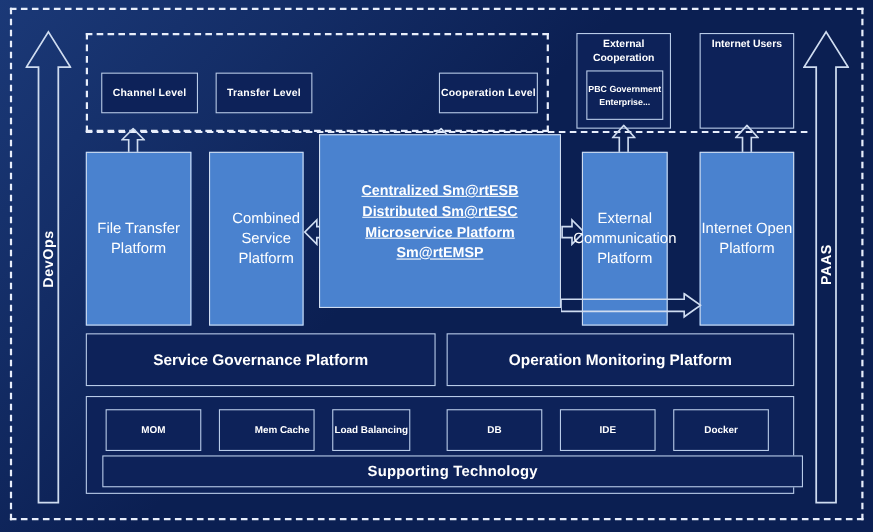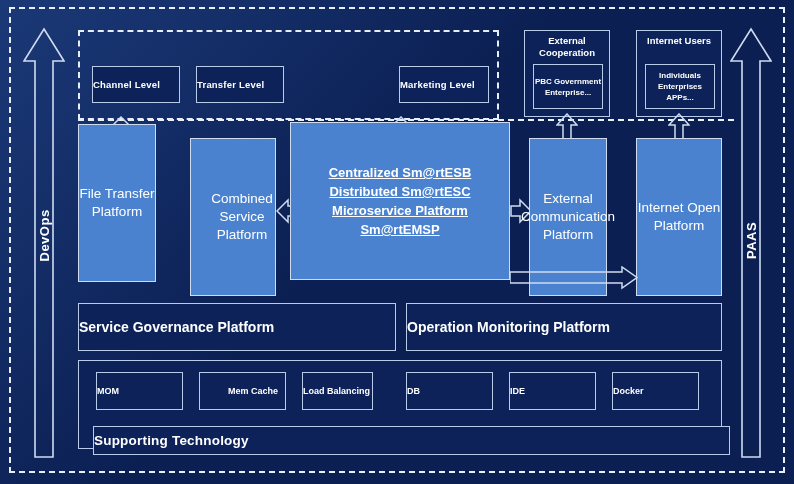--- a/index.html
+++ b/index.html
@@ -19,21 +19,21 @@
   
   .outer-frame{
     position:absolute;left:9px;top:7px;width:776px;height:466px;
     border:2px dashed #e8eefb;box-sizing:border-box;
   }
 
   
   .dark-box{
     position:absolute;box-sizing:border-box;
     background:#0d2259;border:1.5px solid #b8cbe8;
-    display:flex;align-items:center;justify-content:flex-start;
+    display:flex;align-items:center;justify-content:center;
     text-align:center;color:#ffffff;
   }
   .blue-box{
     position:absolute;box-sizing:border-box;
     background:#4a82cf;border:1.5px solid #cfdcf0;
     display:flex;align-items:center;justify-content:center;
     text-align:center;color:#ffffff;
   }
   .dashed-box{
     position:absolute;box-sizing:border-box;
@@ -116,37 +116,34 @@
 
   <div class="dashed-box" style="left:78px;top:30px;width:421px;height:90px;"></div>
 
   <div class="dark-box level-box" style="left:92px;top:66px;width:88px;height:37px;">
     <span>Channel Level</span>
   </div>
   <div class="dark-box level-box" style="left:196px;top:66px;width:88px;height:37px;">
     <span>Transfer Level</span>
   </div>
   <div class="dark-box level-box" style="left:399px;top:66px;width:90px;height:37px;">
-    <span>Marketing Level</span>
+    <span>Cooperation Level</span>
   </div>
 
   <div class="dashed-box" style="left:78px;top:119px;width:656px;height:0px;border-width:2px 0 0 0;"></div>
 
   <div class="grp" style="left:524px;top:30px;width:86px;height:87px;">
     <div class="grp-title">External Cooperation</div>
     <div class="grp-inner" style="left:8px;top:33px;width:70px;height:45px;">
       <span>PBC Government Enterprise...</span>
     </div>
   </div>
 
   <div class="grp" style="left:636px;top:30px;width:86px;height:87px;">
     <div class="grp-title">Internet Users</div>
-    <div class="grp-inner" style="left:8px;top:33px;width:70px;height:45px;">
-      <span>Individuals Enterprises APPs...</span>
-    </div>
   </div>
 
   <div class="up-arrow" style="left:110px;top:116px;width:22px;height:24px;">
     <svg width="22" height="24" viewBox="0 0 22 24">
       <polygon points="11,1 21,11 15,11 15,23 7,23 7,11 1,11" fill="none" stroke="#cfdcf0" stroke-width="1.5"></polygon>
     </svg>
   </div>
   <div class="up-arrow" style="left:390px;top:116px;width:22px;height:24px;">
     <svg width="22" height="24" viewBox="0 0 22 24">
       <polygon points="11,1 21,11 15,11 15,23 7,23 7,11 1,11" fill="none" stroke="#cfdcf0" stroke-width="1.5"></polygon>
@@ -156,21 +153,21 @@
     <svg width="22" height="27" viewBox="0 0 22 27">
       <polygon points="11,1 21,12 15,12 15,26 7,26 7,12 1,12" fill="none" stroke="#cfdcf0" stroke-width="1.5"></polygon>
     </svg>
   </div>
   <div class="up-arrow" style="left:668px;top:113px;width:22px;height:27px;">
     <svg width="22" height="27" viewBox="0 0 22 27">
       <polygon points="11,1 21,12 15,12 15,26 7,26 7,12 1,12" fill="none" stroke="#cfdcf0" stroke-width="1.5"></polygon>
     </svg>
   </div>
 
-  <div class="blue-box plat-label" style="left:78px;top:124px;width:78px;height:158px;">
+  <div class="blue-box plat-label" style="left:78px;top:138px;width:96px;height:158px;">
     <span style="white-space:pre-line;">File Transfer Platform</span>
   </div>
 
   <div class="blue-box plat-label" style="left:190px;top:138px;width:86px;height:158px;padding-left:18px;">
     <span style="white-space:pre-line;">Combined Service Platform</span>
   </div>
 
   <div class="h-arrow" style="left:276px;top:198px;width:22px;height:26px;">
     <svg width="22" height="26" viewBox="0 0 22 26">
       <polygon points="1,13 12,2 12,8 21,8 21,18 12,18 12,24" fill="none" stroke="#cfdcf0" stroke-width="1.5"></polygon>
@@ -224,17 +221,17 @@
   <div class="dark-box chip" style="left:406px;top:372px;width:87px;height:38px;">
     <span>DB</span>
   </div>
   <div class="dark-box chip" style="left:509px;top:372px;width:87px;height:38px;">
     <span>IDE</span>
   </div>
   <div class="dark-box chip" style="left:612px;top:372px;width:87px;height:38px;">
     <span>Docker</span>
   </div>
 
-  <div class="dark-box support" style="left:93px;top:414px;width:637px;height:29px;margin-top:12px;">
+  <div class="dark-box support" style="left:93px;top:414px;width:637px;height:29px;">
     <span>Supporting Technology</span>
   </div>
 
 </div>
 
 </body></html>

